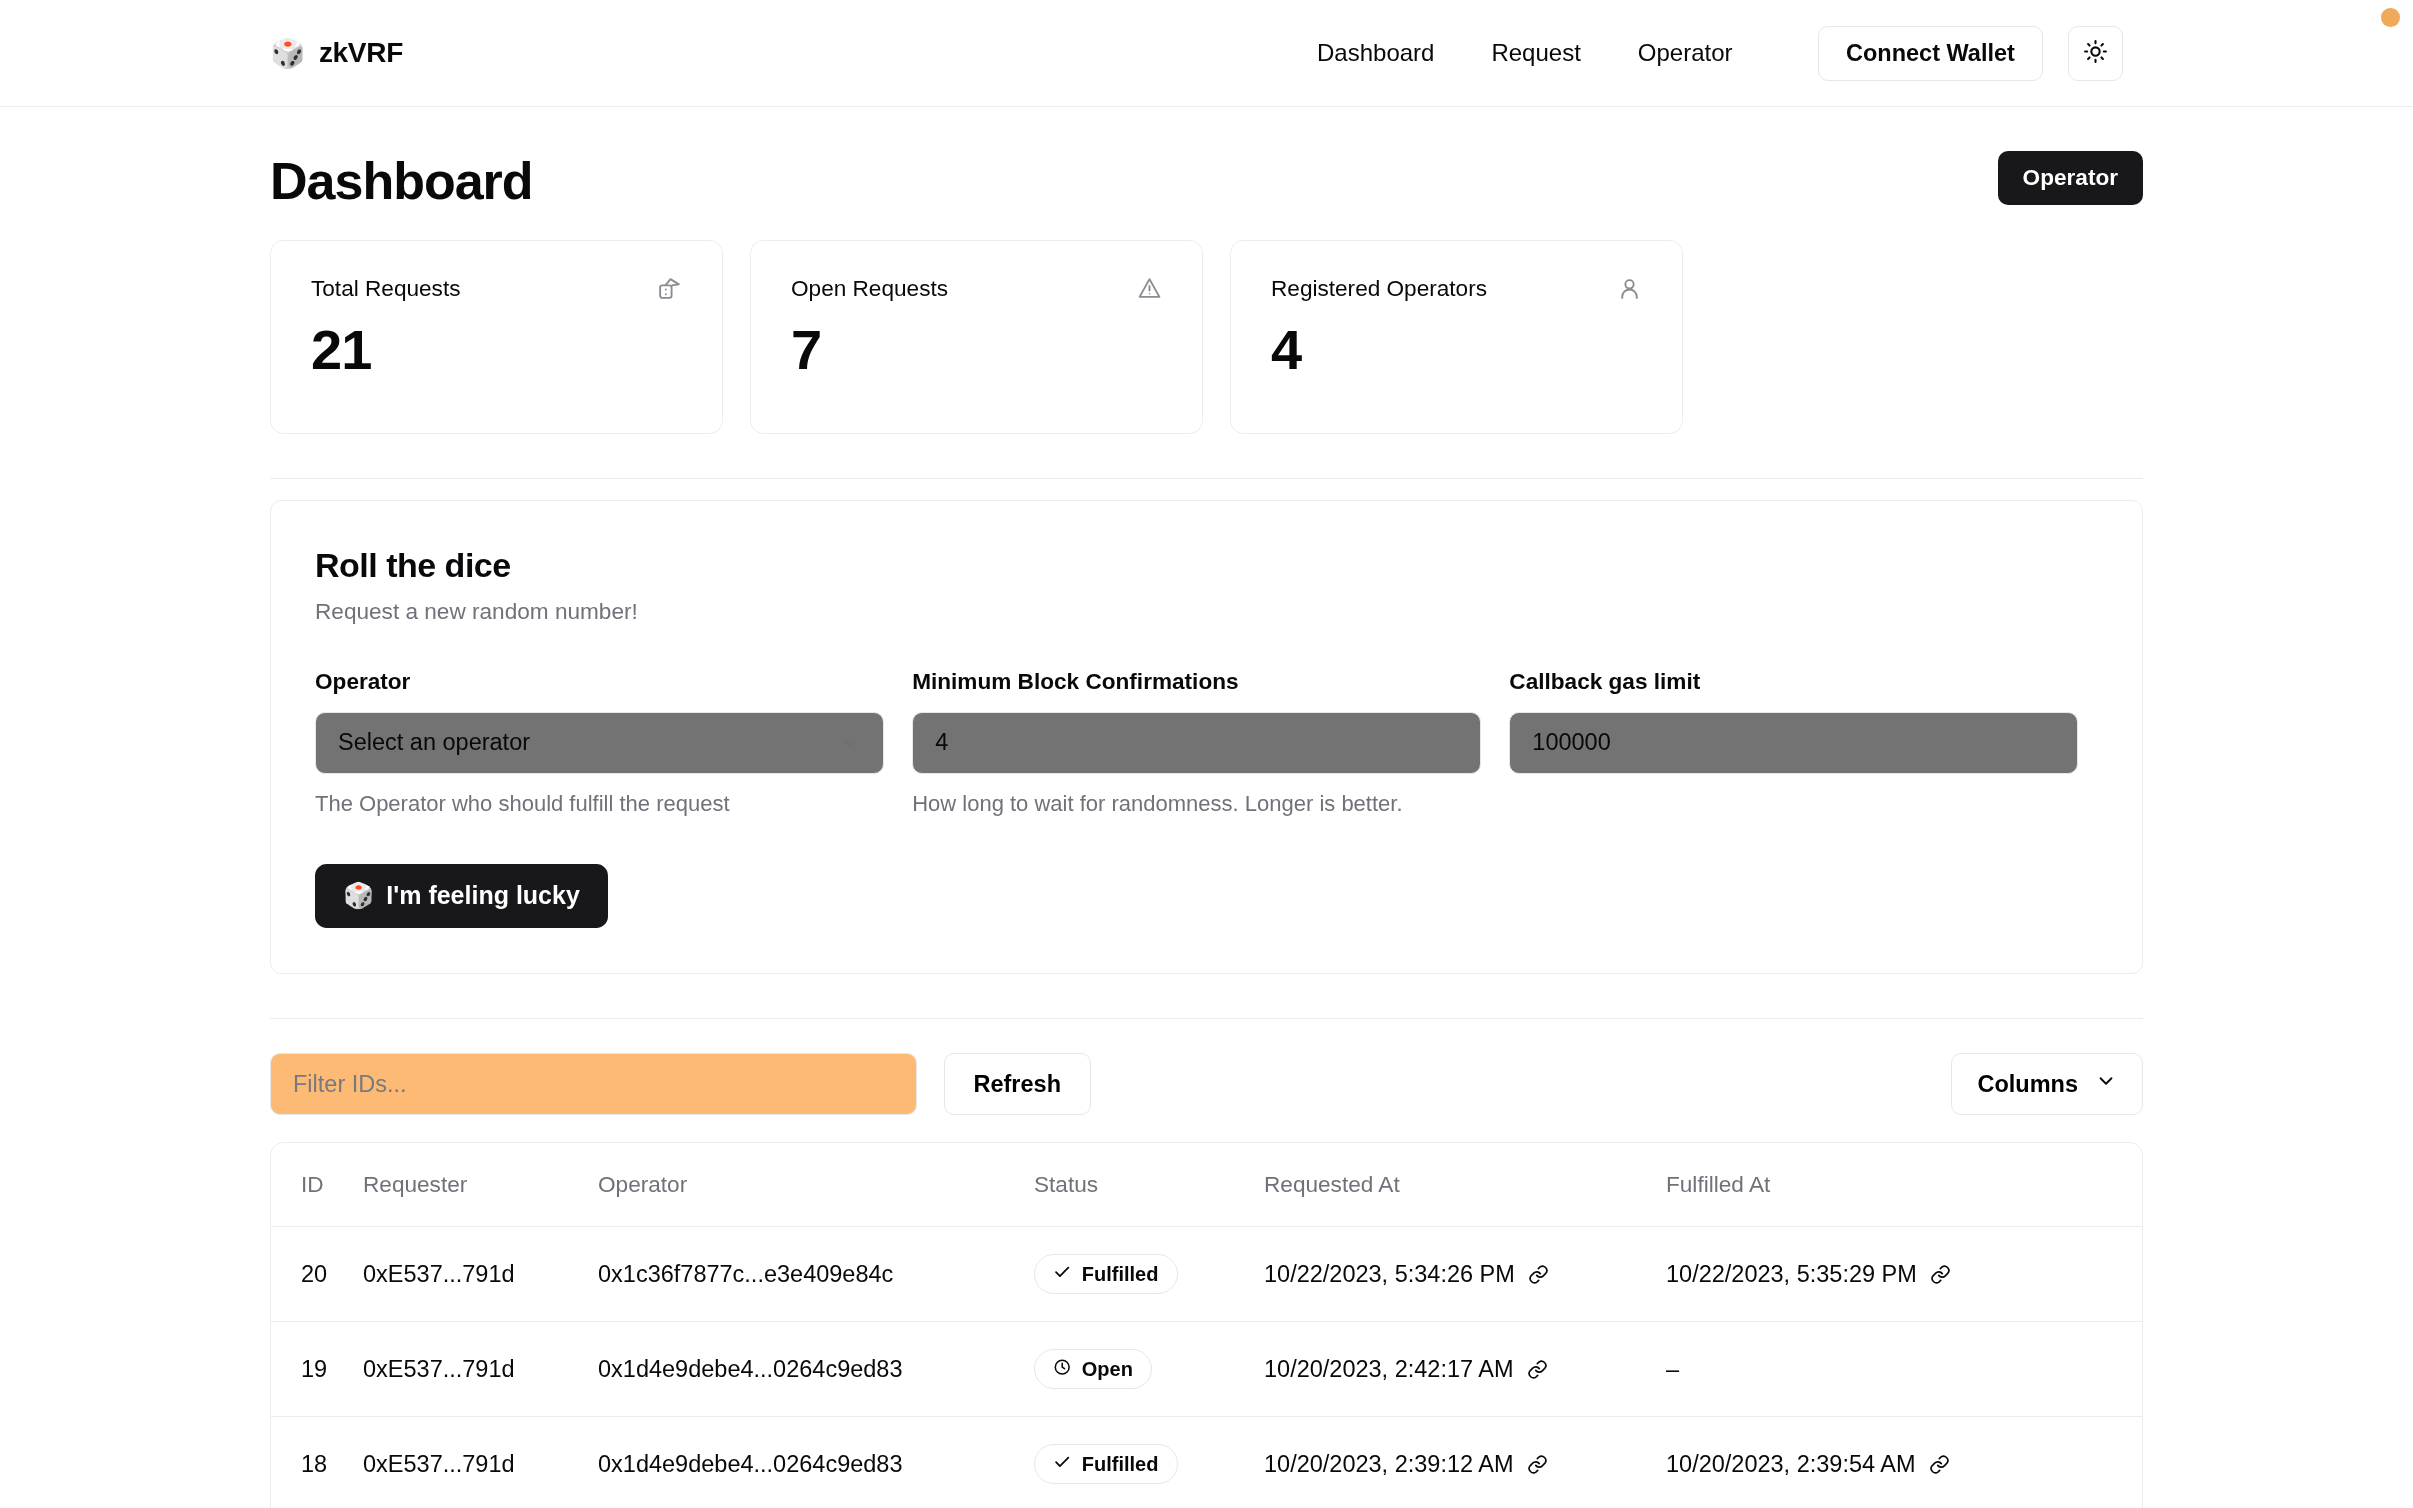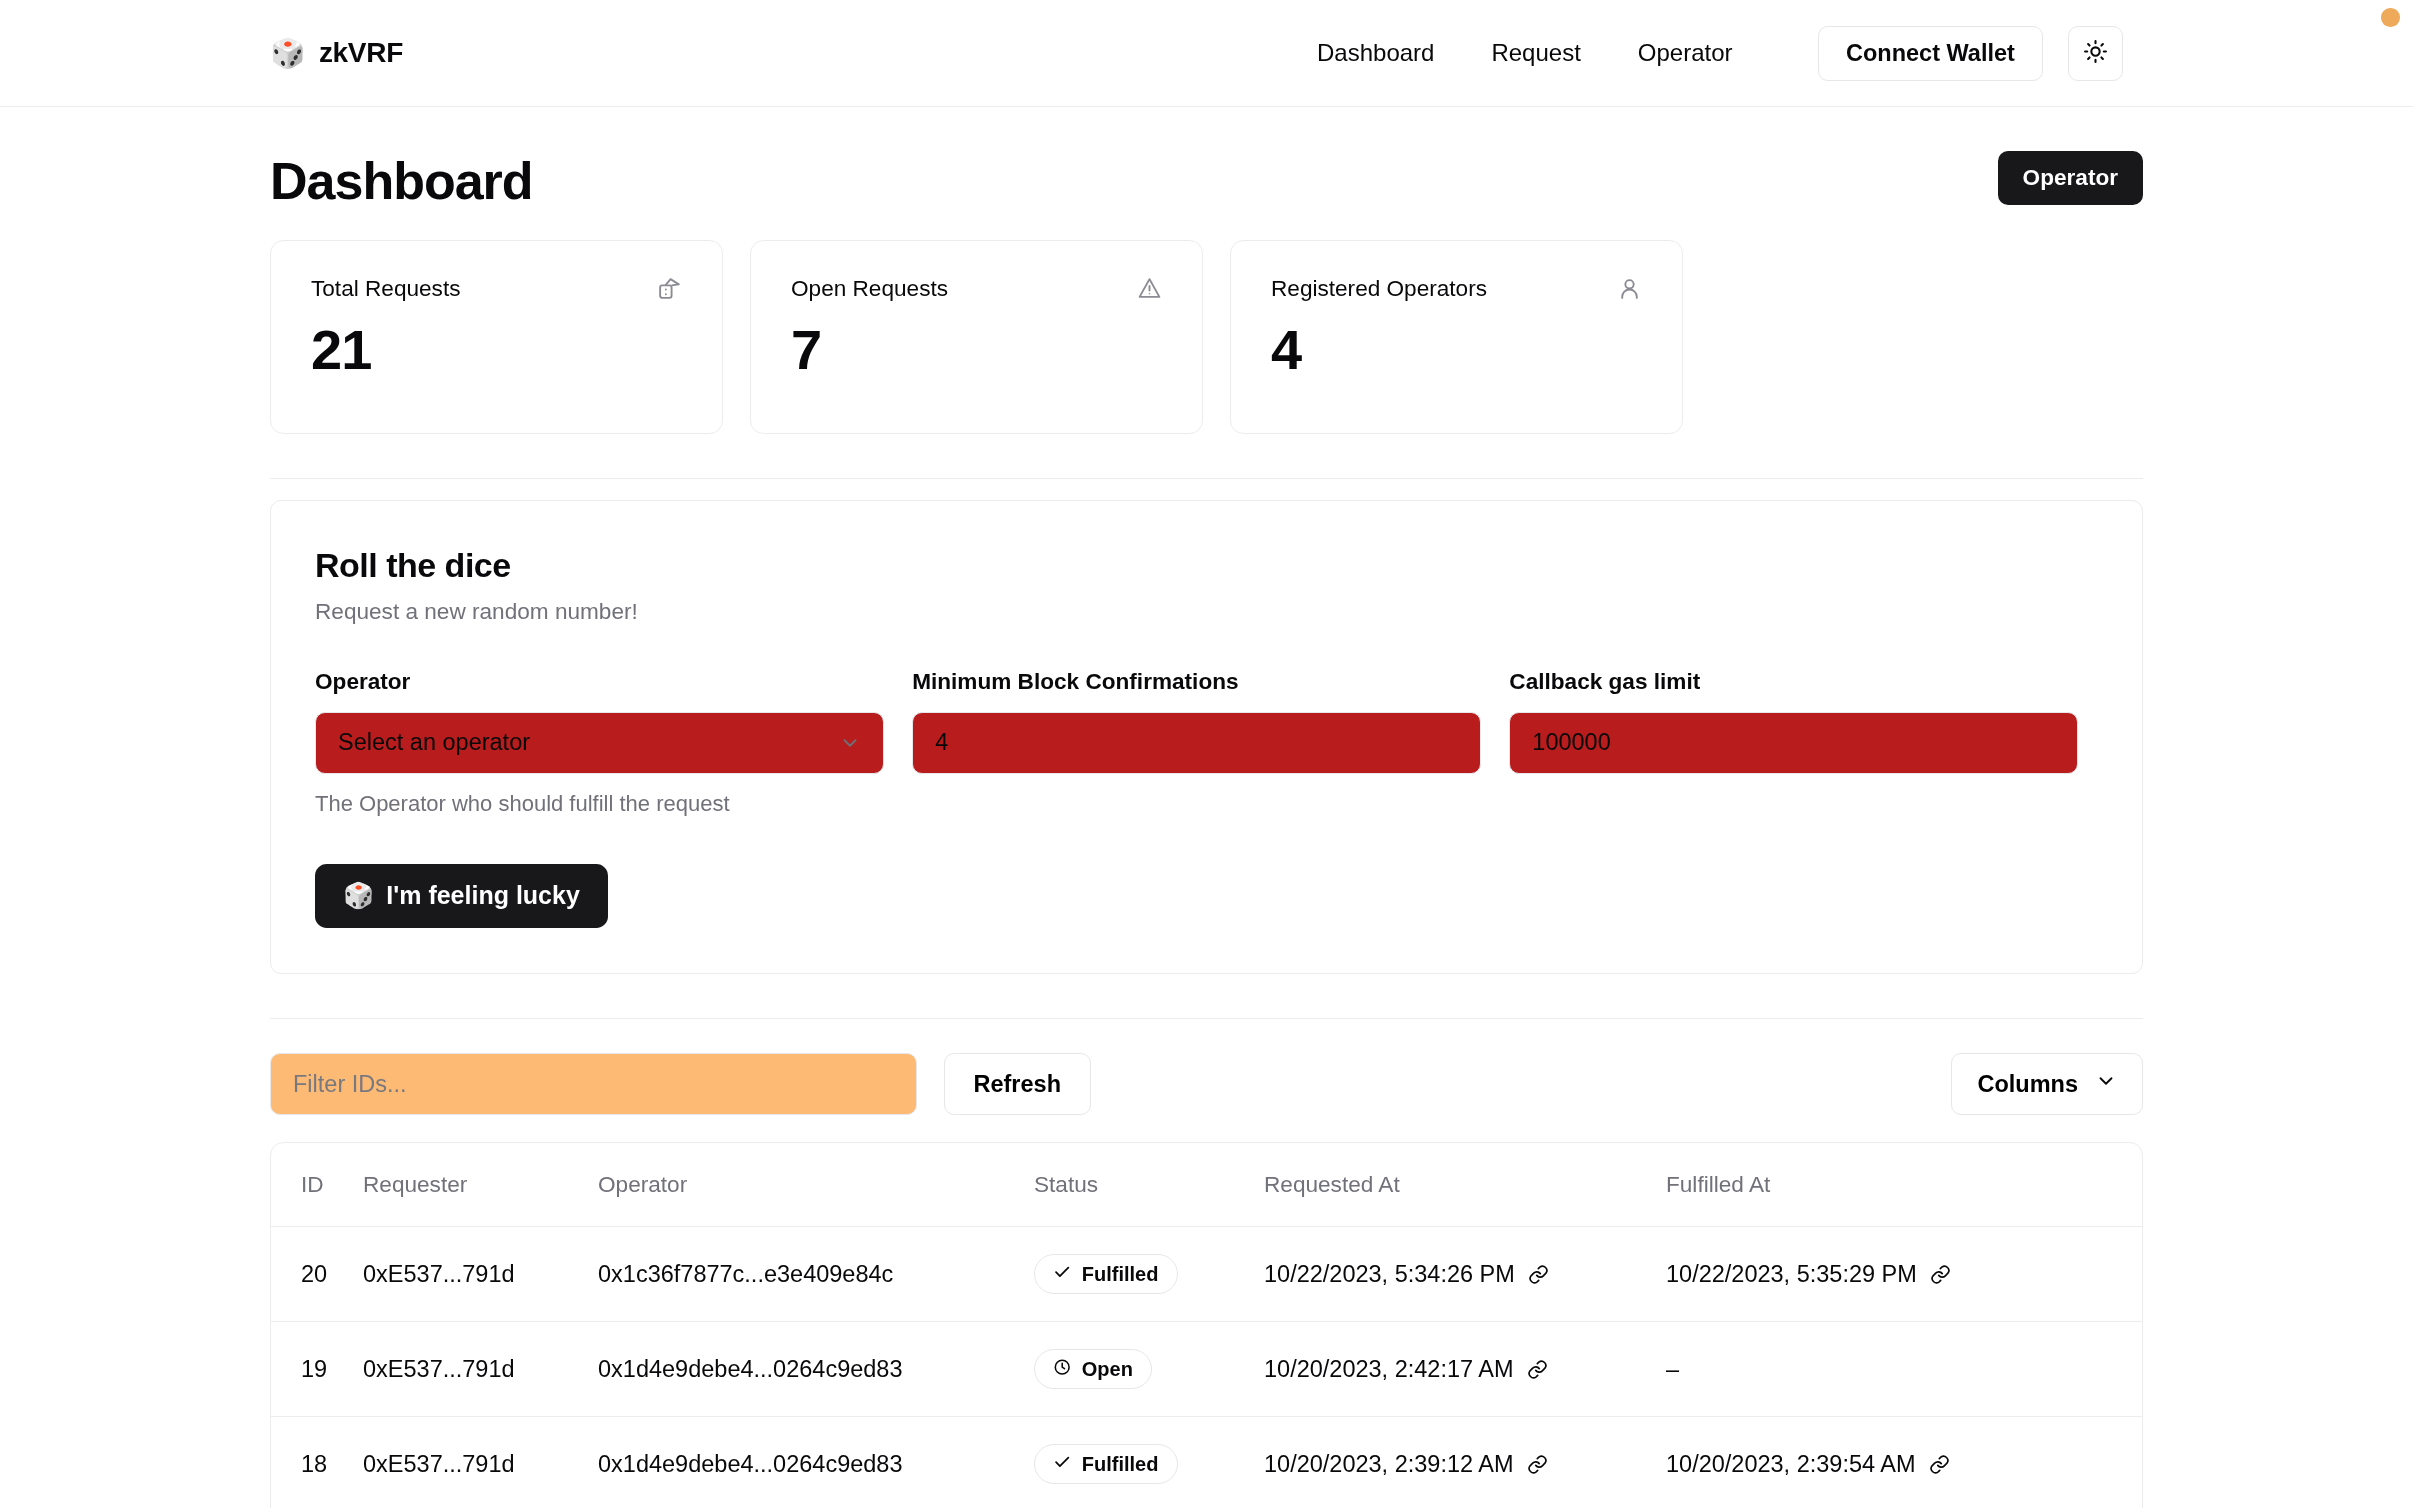--- a/index.html
+++ b/index.html
@@ -147,21 +147,21 @@
     gap: 28.5px;
     margin-top: 44px;
   }
   .field { width: 580px; }
   .field-label { font-size: 22.6px; font-weight: 700; }
   .control {
     margin-top: 17px;
     height: 62px;
     border: 0.8px solid #e7e7ea;
     border-radius: 10px;
-    background: #b91c1c;
+    background: #737373;
     display: flex;
     align-items: center;
     padding: 0 22px;
     font-size: 23.5px;
     cursor: pointer;
   }
   .control.input { cursor: text; }
   .control .chev { margin-left: auto; color: #6f6f78; display: flex; }
   .field-help { font-size: 22px; color: #71717a; margin-top: 17px; }
 
@@ -376,20 +376,21 @@
                 <path d="M6 9l6 6 6-6"></path>
               </svg>
           </span>
         </div>
         <div class="field-help">The Operator who should fulfill the request</div>
       </div>
 
       <div class="field">
         <div class="field-label">Minimum Block Confirmations</div>
         <div class="control input">4</div>
+        <div class="field-help">How long to wait for randomness. Longer is better.</div>
       </div>
 
       <div class="field">
         <div class="field-label">Callback gas limit</div>
         <div class="control input">100000</div>
       </div>
 
     </div>
 
     <button class="btn-lucky">

